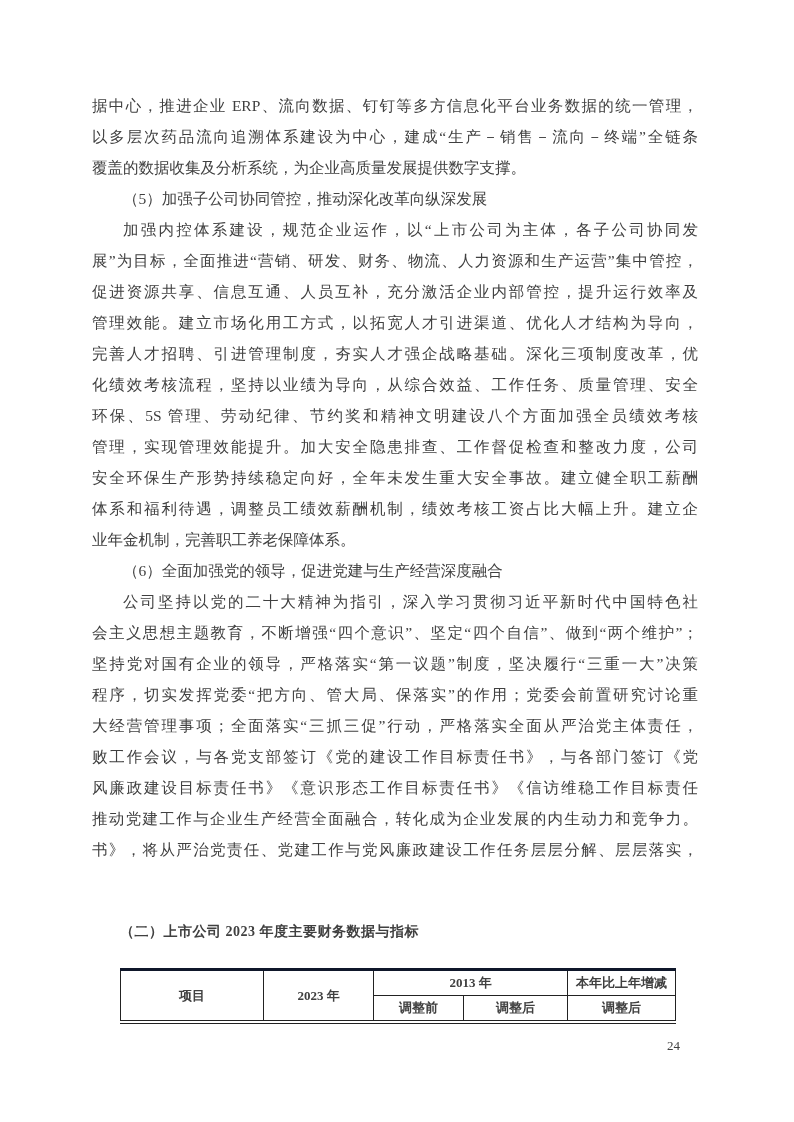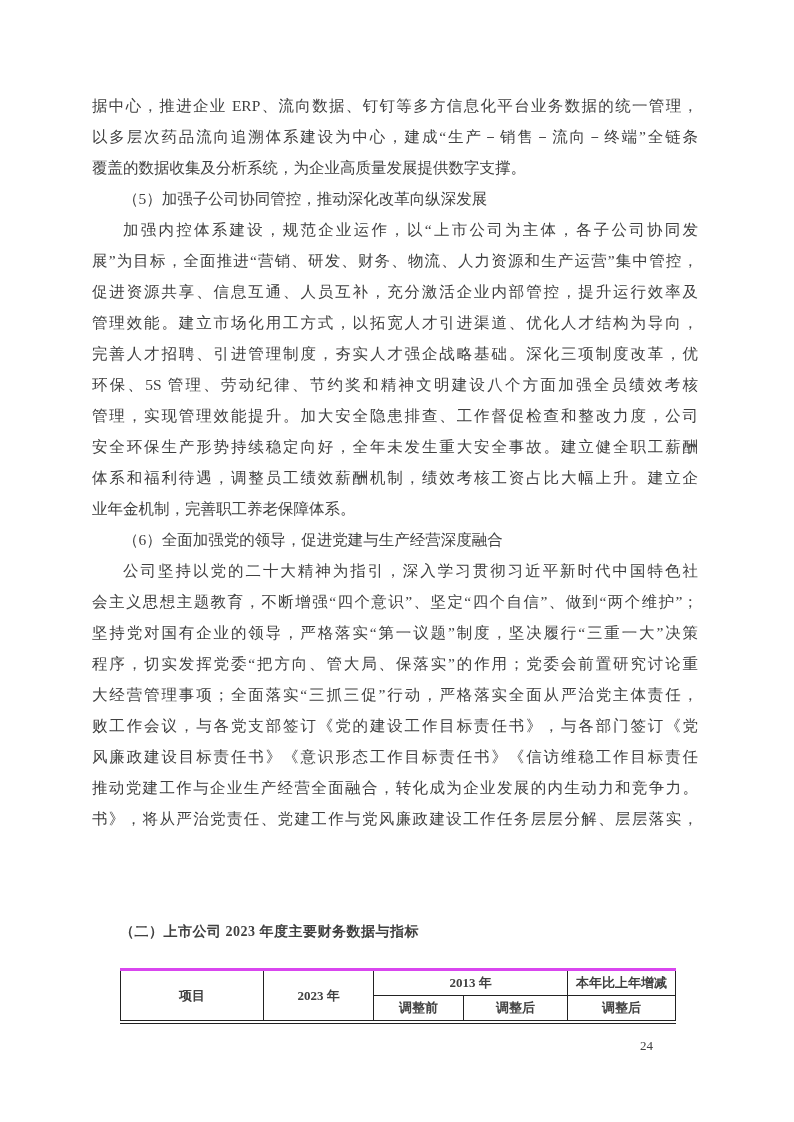--- a/index.html
+++ b/index.html
@@ -43,39 +43,39 @@
     text-indent: 2em;
     letter-spacing: 0.5px;
   }
   table.fin-table {
     position: absolute;
     left: 120px;
     top: 968px;
     width: 555px;
     border-collapse: collapse;
     table-layout: fixed;
-    border-top: 3px solid #d946ef;
+    border-top: 3px solid #0f172a;
     border-bottom: 4px double #222222;
   }
   table.fin-table td {
     border: 1px solid #222222;
     height: 24px;
     padding: 0 2px;
     font-size: 13px;
     font-weight: bold;
     text-align: center;
     vertical-align: middle;
     line-height: 1.2;
   }
   .page-number {
     position: absolute;
     left: 640px;
     top: 1038px;
     width: 40px;
-    text-align: left;
+    text-align: right;
     font-size: 13px;
   }
 </style>
 </head>
 <body>
 
 <div class="page">
 
   <div class="body-text">
       <div class="para">
@@ -85,20 +85,21 @@
       </div>
       <div class="para indent">
         <div class="line pl">（5）加强子公司协同管控，推动深化改革向纵深发展</div>
       </div>
       <div class="para indent">
         <div class="line">加强内控体系建设，规范企业运作，以“上市公司为主体，各子公司协同发</div>
         <div class="line">展”为目标，全面推进“营销、研发、财务、物流、人力资源和生产运营”集中管控，</div>
         <div class="line">促进资源共享、信息互通、人员互补，充分激活企业内部管控，提升运行效率及</div>
         <div class="line">管理效能。建立市场化用工方式，以拓宽人才引进渠道、优化人才结构为导向，</div>
         <div class="line">完善人才招聘、引进管理制度，夯实人才强企战略基础。深化三项制度改革，优</div>
+        <div class="line">化绩效考核流程，坚持以业绩为导向，从综合效益、工作任务、质量管理、安全</div>
         <div class="line">环保、5S 管理、劳动纪律、节约奖和精神文明建设八个方面加强全员绩效考核</div>
         <div class="line">管理，实现管理效能提升。加大安全隐患排查、工作督促检查和整改力度，公司</div>
         <div class="line">安全环保生产形势持续稳定向好，全年未发生重大安全事故。建立健全职工薪酬</div>
         <div class="line">体系和福利待遇，调整员工绩效薪酬机制，绩效考核工资占比大幅上升。建立企</div>
         <div class="line pl">业年金机制，完善职工养老保障体系。</div>
       </div>
       <div class="para indent">
         <div class="line pl">（6）全面加强党的领导，促进党建与生产经营深度融合</div>
       </div>
       <div class="para indent">

